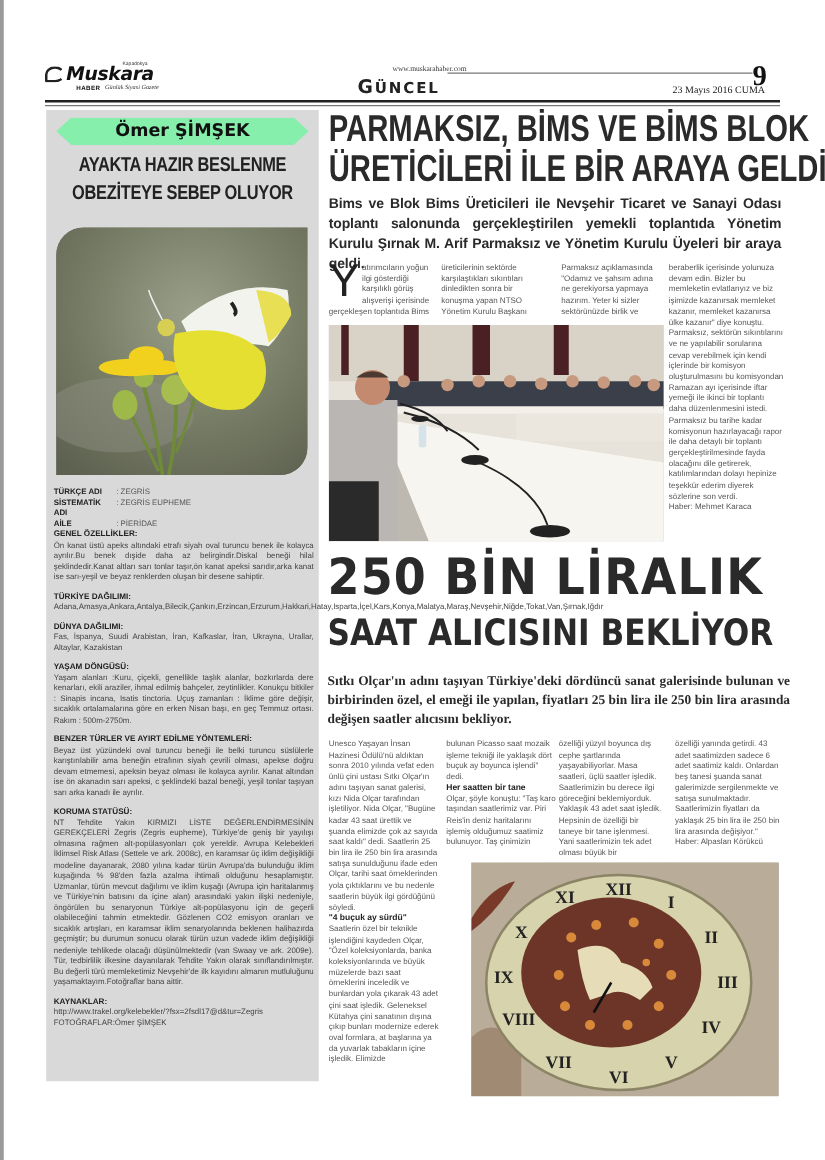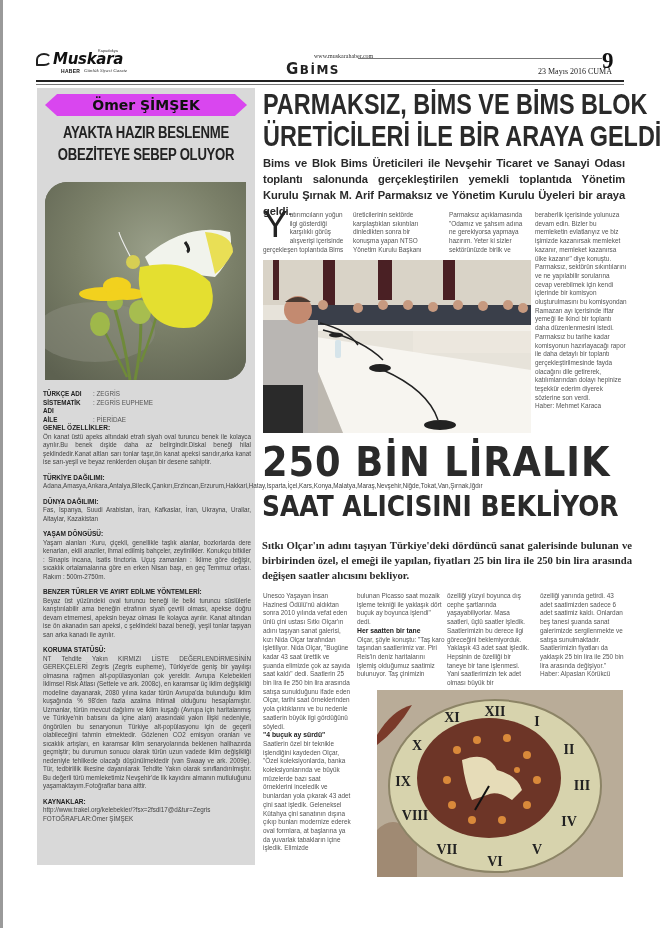--- a/index.html
+++ b/index.html
@@ -20,21 +20,21 @@
   .section-name .big { font-size: 15px; }
   .site-url { position: absolute; left: 278px; top: 3px; font-size: 6px; color: #333; font-family: "Liberation Serif", serif; }
   .url-rule { position: absolute; left: 322px; top: 8px; width: 244px; height: 1px; background: #777; }
   .issue-date { position: absolute; left: 502px; top: 17px; font-family: "Liberation Serif", serif; font-size: 8px; color: #222; }
   .page-num { position: absolute; left: 566px; top: -2px; font-family: "Liberation Serif", serif; font-weight: bold; font-size: 23px; color: #111; }
   .rule-thick { position: absolute; left: 36px; top: 80px; width: 588px; height: 2px; background: #222; }
   .rule-thin { position: absolute; left: 36px; top: 84px; width: 588px; height: 1px; background: #777; }
 
   
   .sidebar { position: absolute; left: 37px; top: 88px; width: 218px; height: 777px; background: #d9d9d9; }
-  .author-tab { position: absolute; left: 8px; top: 6px; width: 202px; height: 22px; background: #d946ef;
+  .author-tab { position: absolute; left: 8px; top: 6px; width: 202px; height: 22px; background: #86efac;
      clip-path: polygon(6% 0, 94% 0, 100% 50%, 94% 100%, 6% 100%, 0 50%); }
   .author-name { display: block; text-align: center; font-family: "DejaVu Sans", sans-serif; font-weight: bold; font-size: 14px; line-height: 22px; color: #111; }
   .side-headline { position: absolute; left: 0; top: 34px; width: 218px; text-align: center;
      font-family: "Liberation Sans", sans-serif; font-weight: bold; font-size: 16px; line-height: 22px; color: #222;
      transform: scaleX(0.82); letter-spacing: -0.3px; }
   .butterfly-photo { position: absolute; left: 8px; top: 94px; width: 201px; height: 198px; border-radius: 22px 0 22px 0; overflow: hidden;
      background: radial-gradient(ellipse at 60% 40%, #8a8f78 0%, #6f735f 45%, #5c5f4f 80%); }
   .side-body { position: absolute; left: 6px; top: 302px; width: 208px; font-size: 6.3px; line-height: 8.5px; color: #444; }
   .side-body .sec { margin-bottom: 7px; }
   .side-body .kv { display: flex; }
@@ -65,21 +65,21 @@
 <div class="left-edge"></div>
 
 <div class="masthead">
   <div class="logo">
     <span class="logo-mark"></span>
     <span class="logo-small">Kapadokya</span>
     <span class="logo-word">Muskara</span>
     <span class="logo-sub">HABER</span>
     <span class="logo-slogan">Günlük Siyasi Gazete</span>
   </div>
-  <div class="section-name"><span class="big">G</span><span>BİMS</span></div>
+  <div class="section-name"><span class="big">G</span><span>ÜNCEL</span></div>
   <div class="site-url">www.muskarahaber.com</div>
   <div class="url-rule"></div>
   <div class="issue-date">23 Mayıs 2016 CUMA</div>
   <div class="page-num">9</div>
 </div>
 <div class="rule-thick"></div>
 <div class="rule-thin"></div>
 
 <div class="sidebar">
   <div class="author-tab">

